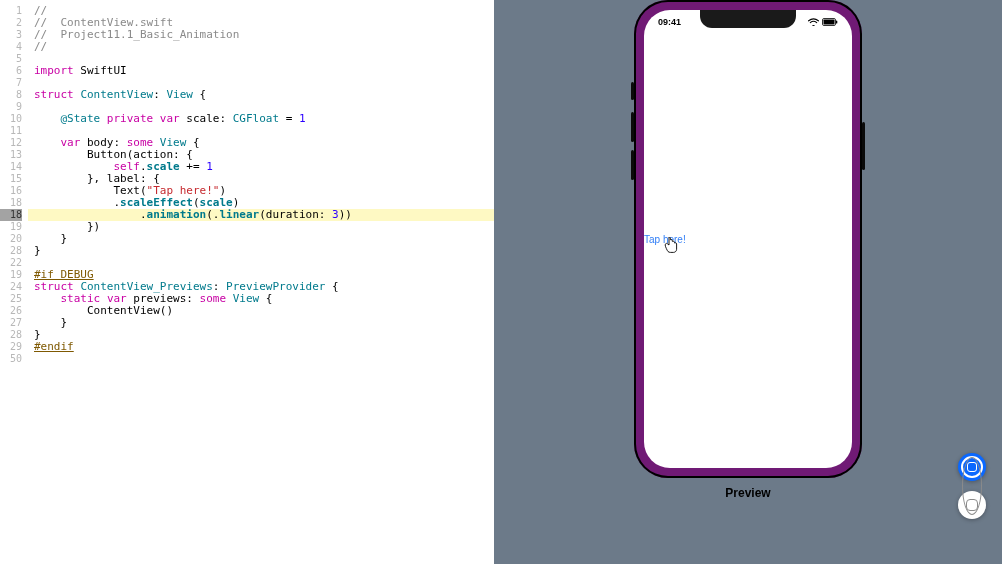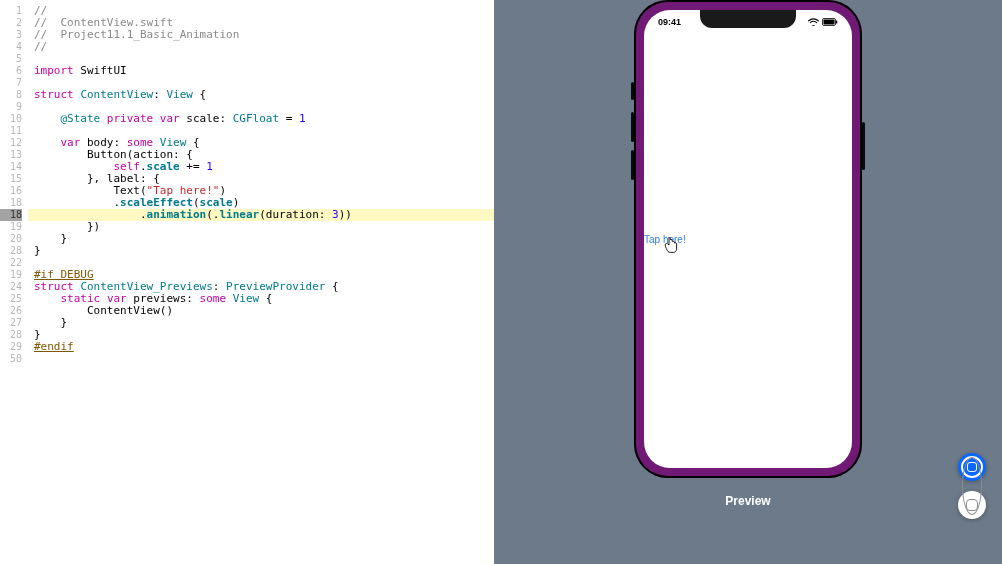--- a/index.html
+++ b/index.html
@@ -146,24 +146,24 @@
     background: #0a0a0a;
     border-radius: 2px;
   }
   .sb-mute { left: -3px; top: 82px; width: 3px; height: 18px; }
   .sb-vol1 { left: -3px; top: 112px; width: 3px; height: 30px; }
   .sb-vol2 { left: -3px; top: 150px; width: 3px; height: 30px; }
   .sb-power { right: -3px; top: 122px; width: 3px; height: 48px; }
 
   .preview-label {
     font-family: -apple-system, "SF Pro Text", Helvetica, Arial, sans-serif;
-    color: #ffffff;
+    color: #000000;
     font-size: 12px;
     font-weight: 600;
-    margin-top: 16px;
+    margin-top: 8px;
   }
   .preview-controls {
     position: absolute;
     right: 16px;
     bottom: 45px;
     display: flex;
     flex-direction: column;
     gap: 10px;
   }
   .ctrl-btn {

